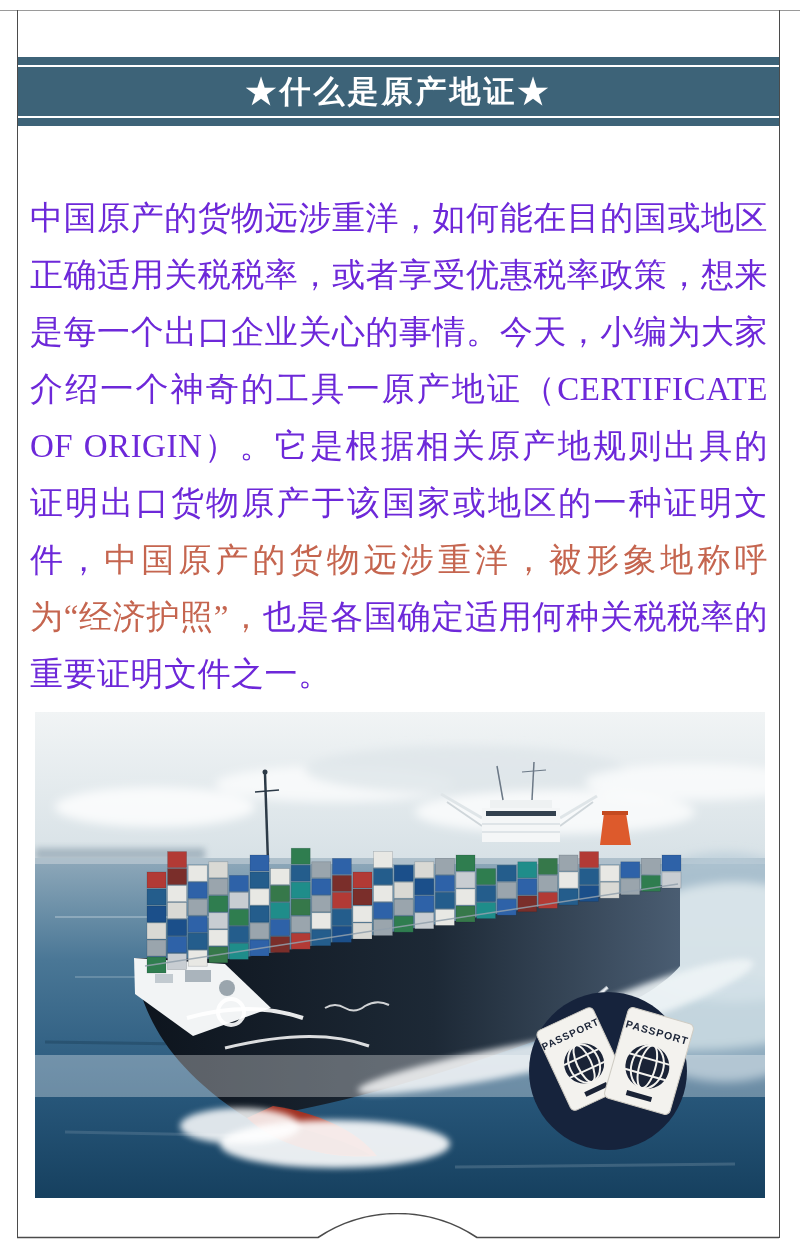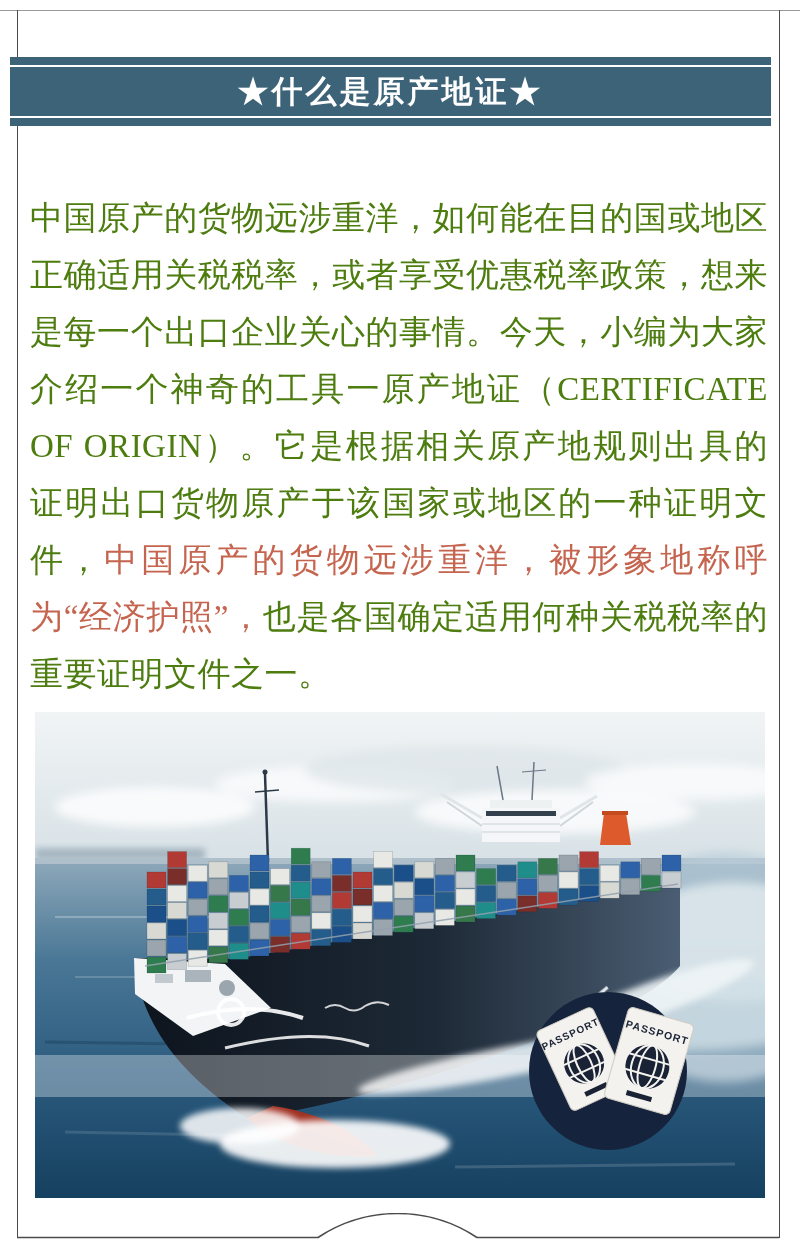--- a/index.html
+++ b/index.html
@@ -1,29 +1,29 @@
 <!DOCTYPE html>
 <html><head>
 <meta charset="utf-8">
 <style>
   html,body{margin:0;padding:0;background:#ffffff;}
   .page{position:relative;width:800px;height:1246px;background:#ffffff;overflow:hidden;
         font-family:"Liberation Sans",sans-serif;}
   .top-line{position:absolute;left:0;top:10px;width:800px;height:1px;background:#9a9a9a;}
   .border-left{position:absolute;left:17px;top:10px;width:1px;height:1228px;background:#4b4b4b;}
   .border-right{position:absolute;left:779px;top:10px;width:1px;height:1228px;background:#4b4b4b;}
-  .banner{position:absolute;left:10px;top:57px;width:761px;height:69px;background:#3d6378;}
+  .banner{position:absolute;left:18px;top:57px;width:761px;height:69px;background:#3d6378;}
   .banner::before{content:"";position:absolute;left:0;top:8px;width:100%;height:2px;background:#fff;}
   .banner::after{content:"";position:absolute;left:0;bottom:8px;width:100%;height:2px;background:#fff;}
   .banner-title{position:absolute;left:0;top:0;width:100%;line-height:69px;text-align:center;
         color:#ffffff;font-size:31px;font-weight:bold;letter-spacing:3px;}
   .article{position:absolute;left:30px;top:157px;width:738px;font-size:33px;line-height:57px;
         text-align:justify;color:#0b0b0b;letter-spacing:.5px;
         font-family:"Liberation Serif","DejaVu Sans",serif;}
-  .seg-black{color:#4d7c0f;}
+  .seg-black{color:#6d28d9;}
   .seg-red{color:#c5654f;}
   .illustration{position:absolute;left:35px;top:712px;width:730px;height:486px;display:block;}
   .bottom-arc{position:absolute;left:0;top:1213px;width:800px;height:28px;display:block;}
 </style>
 </head>
 <body>
 
 <div class="page">
 
   <div class="top-line"></div>

